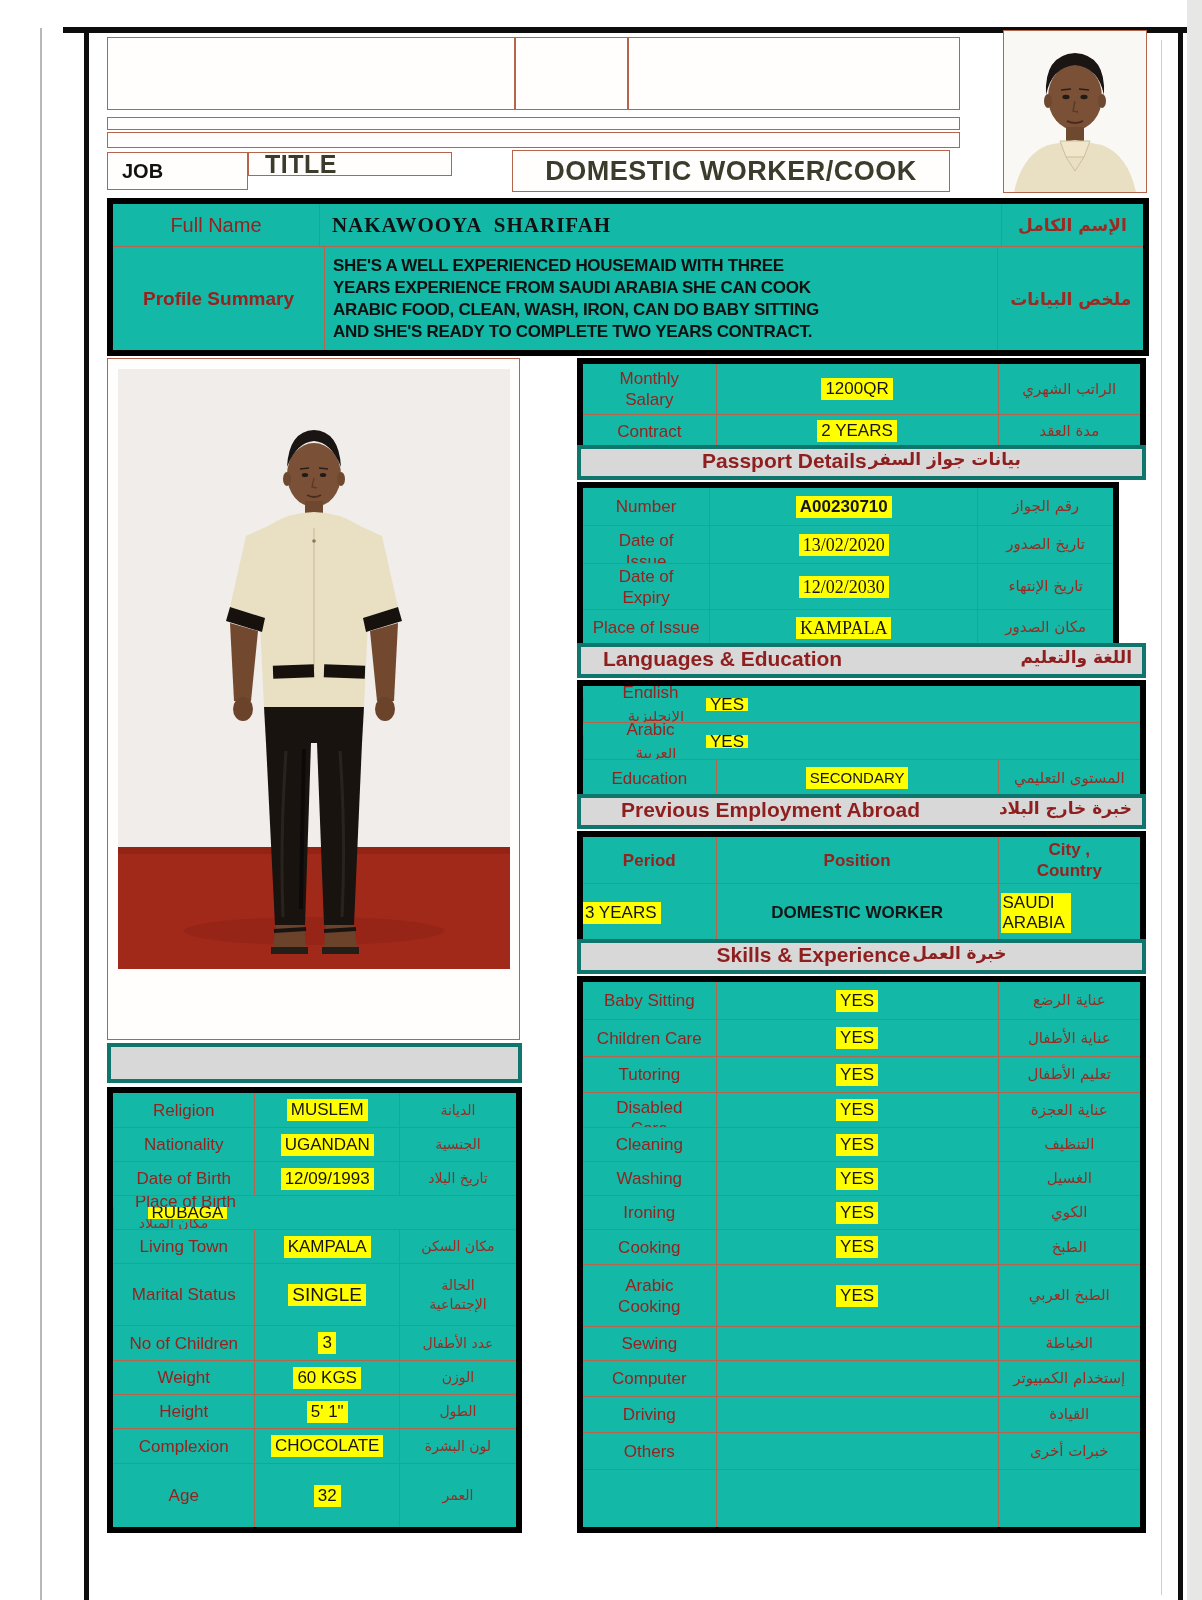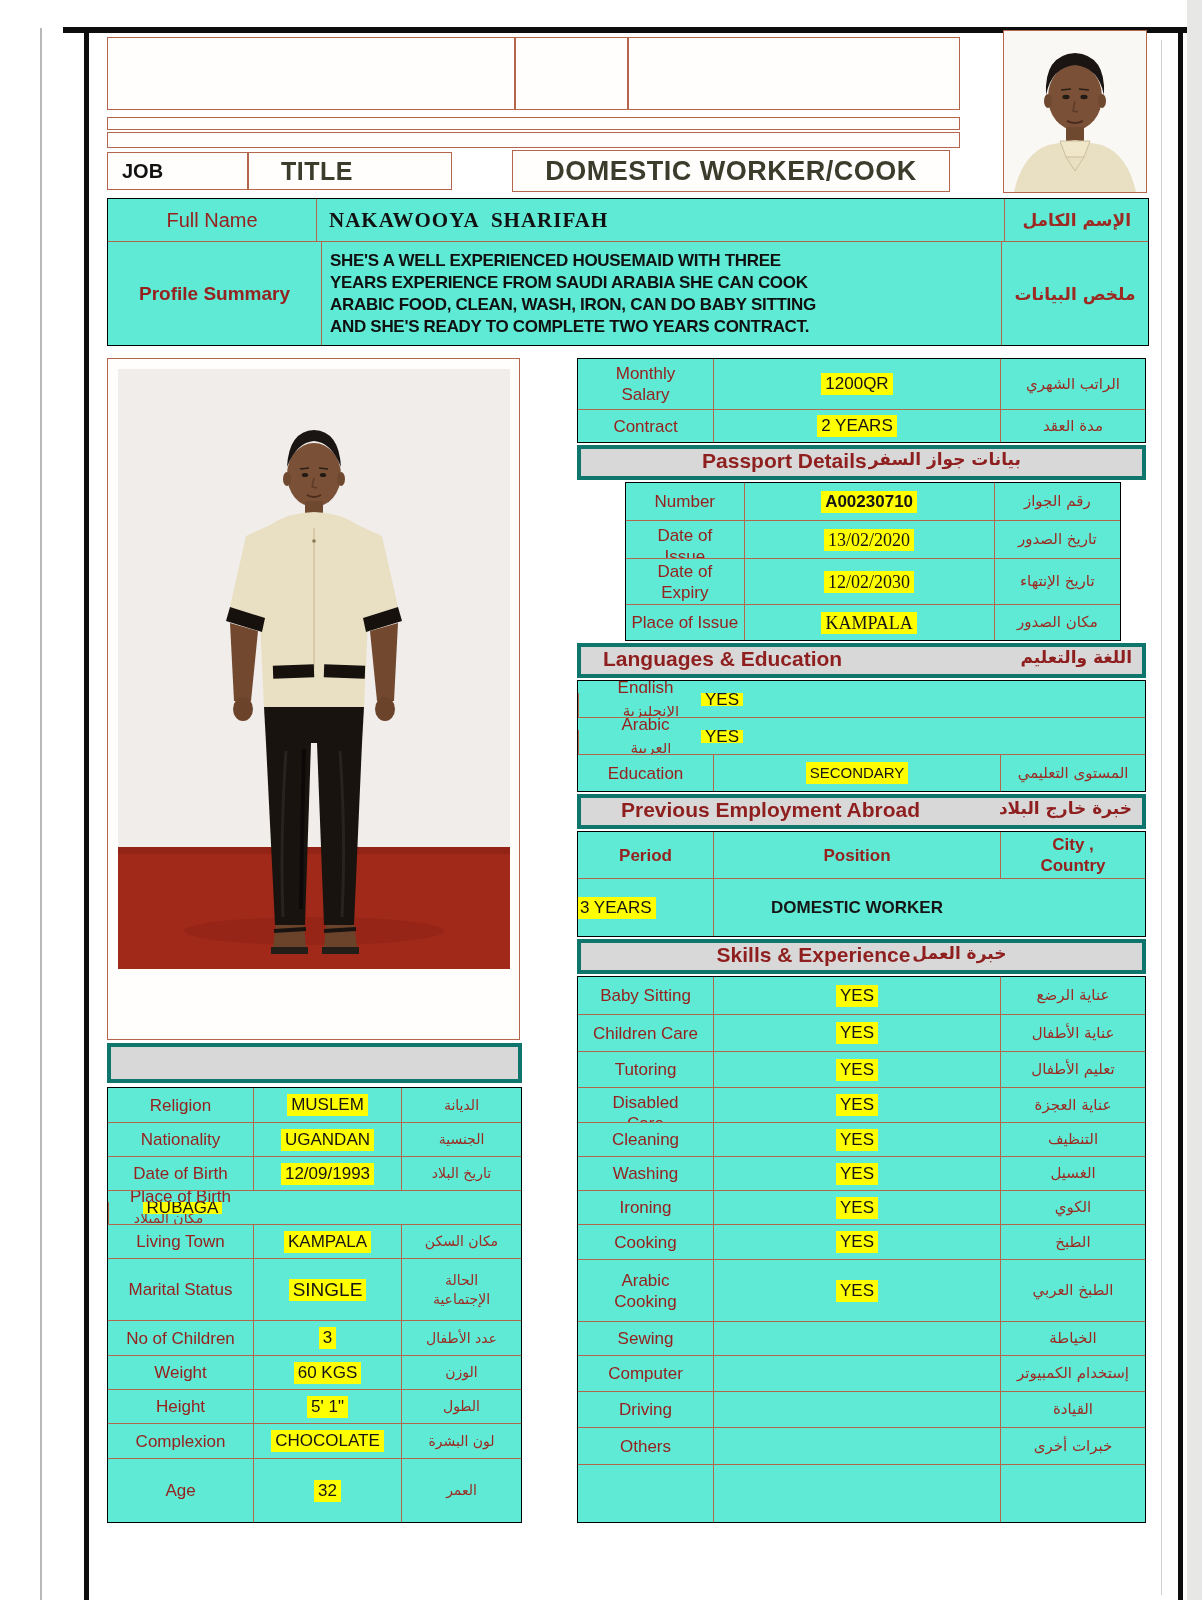--- a/index.html
+++ b/index.html
@@ -6,21 +6,21 @@
   body{width:1202px;height:1600px;position:relative;overflow:hidden;
        font-family:"Liberation Sans","DejaVu Sans",sans-serif;}
   .abs{position:absolute;box-sizing:border-box;}
   
   .scanline{background:#b8b8b8;}
   .frame{background:#0d0d0d;}
   .rightstrip{background:#e7e7e5;}
   
   .box{border:1px solid #b5654b;background:#fffefd;}
   
-  .tbl{border:1px solid #000000;background:#5eead4;}
+  .tbl{border:6px solid #000000;background:#14b8a6;}
   .r3{display:flex;box-sizing:border-box;}
   .r3 + .r3{border-top:1px solid #b5654b;}
   .cell{box-sizing:border-box;display:flex;align-items:center;justify-content:center;text-align:center;overflow:hidden;}
   .cL{width:135px;}
   .cV{width:287px;}
   .cA{width:145px;}
   .cV,.cA{border-left:1px solid #b5654b;}
   .pL{width:145px;}
   .pV{width:148px;}
   .pA{width:120px;}
@@ -91,21 +91,21 @@
     <rect x="62" y="96" width="18" height="15" fill="#6f4830"></rect>
     <path d="M10,161 Q18,124 44,114 L71,109 L98,114 Q124,124 132,161 Z" fill="#e9dfc2"></path>
     <path d="M56,110 L86,110 L80,126 L62,126 Z" fill="#f0e6ca" stroke="#cdbf9d" stroke-width="1"></path>
     <path d="M62,126 L71,140 L80,126" stroke="#cdbf9d" stroke-width="1" fill="none"></path>
   </svg>
 </div>
 
 <div class="abs box cell" style="left:107px;top:152px;width:141px;height:38px;justify-content:flex-start;padding-left:14px;">
   <span class="jobtxt">JOB</span>
 </div>
-<div class="abs box cell" style="left:248px;top:152px;width:204px;height:38px;justify-content:flex-start;padding-left:32px;">
+<div class="abs box cell" style="left:248px;top:152px;width:204px;height:24px;justify-content:flex-start;padding-left:16px;">
   <span class="titletxt">TITLE</span>
 </div>
 <div class="abs box cell" style="left:512px;top:150px;width:438px;height:42px;">
   <span class="bigtitle">DOMESTIC WORKER/COOK</span>
 </div>
 
 <div class="abs tbl" style="left:107px;top:198px;width:1042px;">
   <div class="r3" style="height:42px;">
     <div class="cell" style="width:213px;">
       <span class="fnlbl">Full Name</span>
@@ -206,21 +206,21 @@
         <span class="arb">مدة العقد</span>
       </div>
   </div>
 </div>
 
 <div class="abs sech sec-center" style="left:577px;top:445px;width:569px;height:35px;">
   <span class="en">Passport Details</span>
     <span class="ar">بيانات جواز السفر</span>
 </div>
 
-<div class="abs tbl" style="left:577px;top:482px;width:496px;margin-left:48px;">
+<div class="abs tbl" style="left:577px;top:482px;width:542px;">
   <div class="r3" style="height:37px;">
     <div class="cell cL">
         <span class="lbl">Number</span>
       </div>
     <div class="cell cV">
         <span class="val hl b">A00230710</span>
       </div>
     <div class="cell cA">
         <span class="arb">رقم الجواز</span>
       </div>
@@ -317,20 +317,23 @@
     <div class="cell cA">
         <span class="lblb" style="display:inline-block;width:76px;">City , Country</span>
       </div>
   </div>
   <div class="r3" style="height:58px;">
     <div class="cell cL" style="justify-content:flex-start;">
         <span class="val hl" style="padding-left:2px;">3 YEARS</span>
       </div>
     <div class="cell cV">
         <span class="val b">DOMESTIC WORKER</span>
+      </div>
+    <div class="cell cA" style="justify-content:flex-start;padding-left:2px;text-align:left;">
+        <span class="val hl" style="display:inline-block;width:66px;padding:0 2px;">SAUDI ARABIA</span>
       </div>
   </div>
 </div>
 
 <div class="abs sech sec-center" style="left:577px;top:939px;width:569px;height:35px;">
   <span class="en">Skills &amp; Experience</span>
     <span class="ar">خبرة العمل</span>
 </div>
 
 <div class="abs tbl" style="left:577px;top:976px;width:569px;">

